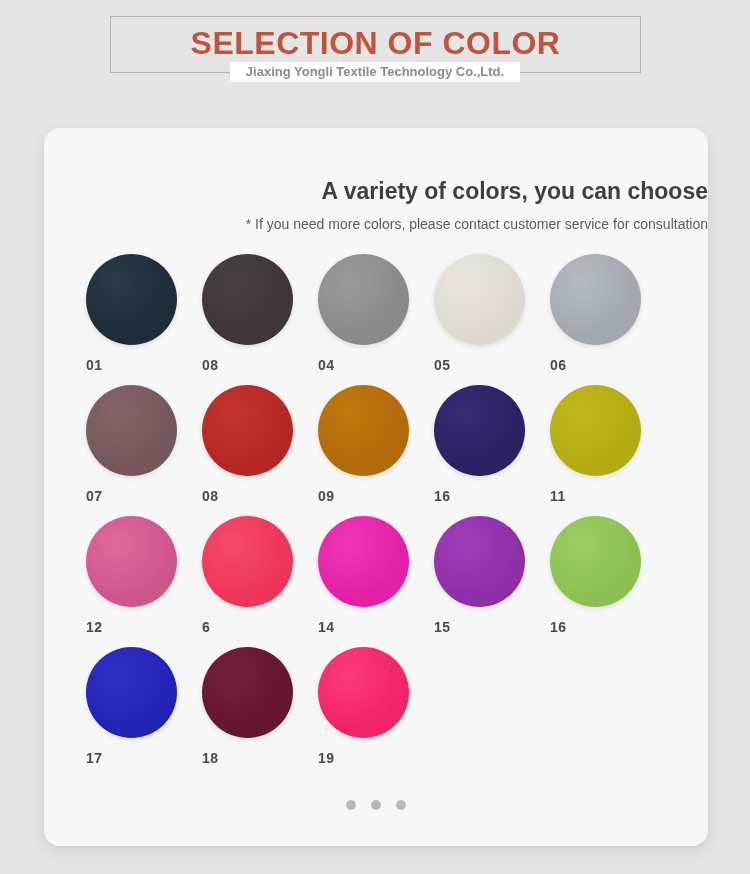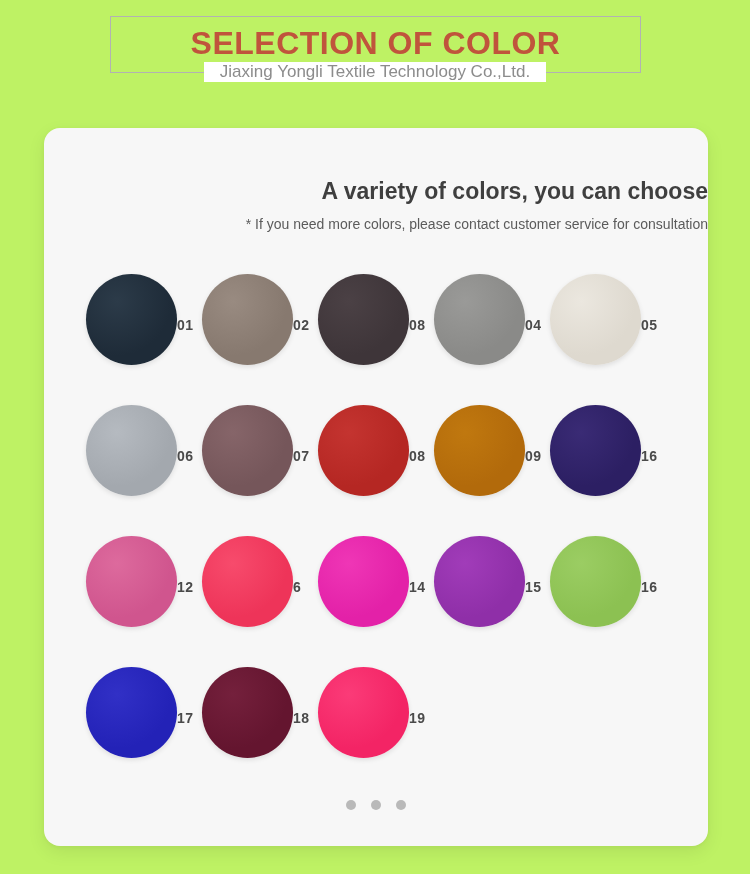--- a/index.html
+++ b/index.html
@@ -9,21 +9,21 @@
     height: 874px;
     background: #ffffff;
     font-family: "Liberation Sans", sans-serif;
     overflow: hidden;
   }
 
   .page {
     position: relative;
     width: 750px;
     height: 874px;
-    background: #bef264;
+    background: #e5e5e5;
     padding-left: 16px;
   }
 
   
   .header-box {
     position: absolute;
     left: 110px;
     top: 16px;
     width: 531px;
     height: 57px;
@@ -50,24 +50,25 @@
     left: 0;
     top: 62px;
     width: 750px;
     text-align: center;
   }
 
   .header-subtitle {
     display: inline-block;
     background: #ffffff;
     padding: 0 16px;
-    font-size: 17px;
+    font-size: 13px;
     color: #8c8c8c;
     line-height: 20px;
     white-space: nowrap;
+    font-weight: bold;
   }
 
   
   .card {
     position: absolute;
     left: 44px;
     top: 128px;
     width: 664px;
     height: 718px;
     background: #f7f7f7;
@@ -108,22 +109,22 @@
     width: 580px;
     display: grid;
     grid-template-columns: repeat(5, 1fr);
     grid-auto-rows: 131px;
     justify-items: center;
   }
 
   .swatch-cell {
     width: 100%;
     display: flex;
-    flex-direction: row;
-    align-items: center;
+    flex-direction: column;
+    align-items: flex-start;
   }
 
   .swatch-dot {
     width: 91px;
     height: 91px;
     border-radius: 50%;
     box-shadow: 0 2px 5px rgba(0,0,0,0.10);
   }
 
   .swatch-label {
@@ -172,24 +173,20 @@
     <div class="card-heading">A variety of colors, you can choose</div>
 
     <div class="card-note">* If you need more colors, please contact customer service for consultation</div>
 
     <div class="swatch-grid" id="swatch-grid">
         <div class="swatch-cell">
           <div class="swatch-dot" style="background: radial-gradient(circle at 34% 30%, rgb(44, 59, 73) 0%, rgb(30, 43, 56) 62%, rgb(30, 43, 56) 100%);"></div>
           <div class="swatch-label">01</div>
         </div>
         <div class="swatch-cell">
-          <div class="swatch-dot" style="background: radial-gradient(circle at 34% 30%, rgb(153, 139, 129) 0%, rgb(135, 121, 111) 62%, rgb(135, 121, 111) 100%);"></div>
-          <div class="swatch-label">02</div>
-        </div>
-        <div class="swatch-cell">
           <div class="swatch-dot" style="background: radial-gradient(circle at 34% 30%, rgb(75, 65, 69) 0%, rgb(62, 53, 57) 62%, rgb(62, 53, 57) 100%);"></div>
           <div class="swatch-label">08</div>
         </div>
         <div class="swatch-cell">
           <div class="swatch-dot" style="background: radial-gradient(circle at 34% 30%, rgb(154, 154, 152) 0%, rgb(138, 138, 136) 62%, rgb(138, 138, 136) 100%);"></div>
           <div class="swatch-label">04</div>
         </div>
         <div class="swatch-cell">
           <div class="swatch-dot" style="background: radial-gradient(circle at 34% 30%, rgb(235, 231, 223) 0%, rgb(222, 217, 207) 62%, rgb(222, 217, 207) 100%);"></div>
           <div class="swatch-label">05</div>
@@ -206,20 +203,24 @@
           <div class="swatch-dot" style="background: radial-gradient(circle at 34% 30%, rgb(196, 52, 48) 0%, rgb(181, 39, 35) 62%, rgb(181, 39, 35) 100%);"></div>
           <div class="swatch-label">08</div>
         </div>
         <div class="swatch-cell">
           <div class="swatch-dot" style="background: radial-gradient(circle at 34% 30%, rgb(192, 120, 15) 0%, rgb(178, 106, 11) 62%, rgb(178, 106, 11) 100%);"></div>
           <div class="swatch-label">09</div>
         </div>
         <div class="swatch-cell">
           <div class="swatch-dot" style="background: radial-gradient(circle at 34% 30%, rgb(58, 43, 117) 0%, rgb(44, 31, 99) 62%, rgb(44, 31, 99) 100%);"></div>
           <div class="swatch-label">16</div>
+        </div>
+        <div class="swatch-cell">
+          <div class="swatch-dot" style="background: radial-gradient(circle at 34% 30%, rgb(192, 184, 28) 0%, rgb(179, 171, 16) 62%, rgb(179, 171, 16) 100%);"></div>
+          <div class="swatch-label">11</div>
         </div>
         <div class="swatch-cell">
           <div class="swatch-dot" style="background: radial-gradient(circle at 34% 30%, rgb(221, 106, 157) 0%, rgb(208, 85, 142) 62%, rgb(208, 85, 142) 100%);"></div>
           <div class="swatch-label">12</div>
         </div>
         <div class="swatch-cell">
           <div class="swatch-dot" style="background: radial-gradient(circle at 34% 30%, rgb(247, 75, 108) 0%, rgb(238, 52, 89) 62%, rgb(238, 52, 89) 100%);"></div>
           <div class="swatch-label">6</div>
         </div>
         <div class="swatch-cell">

